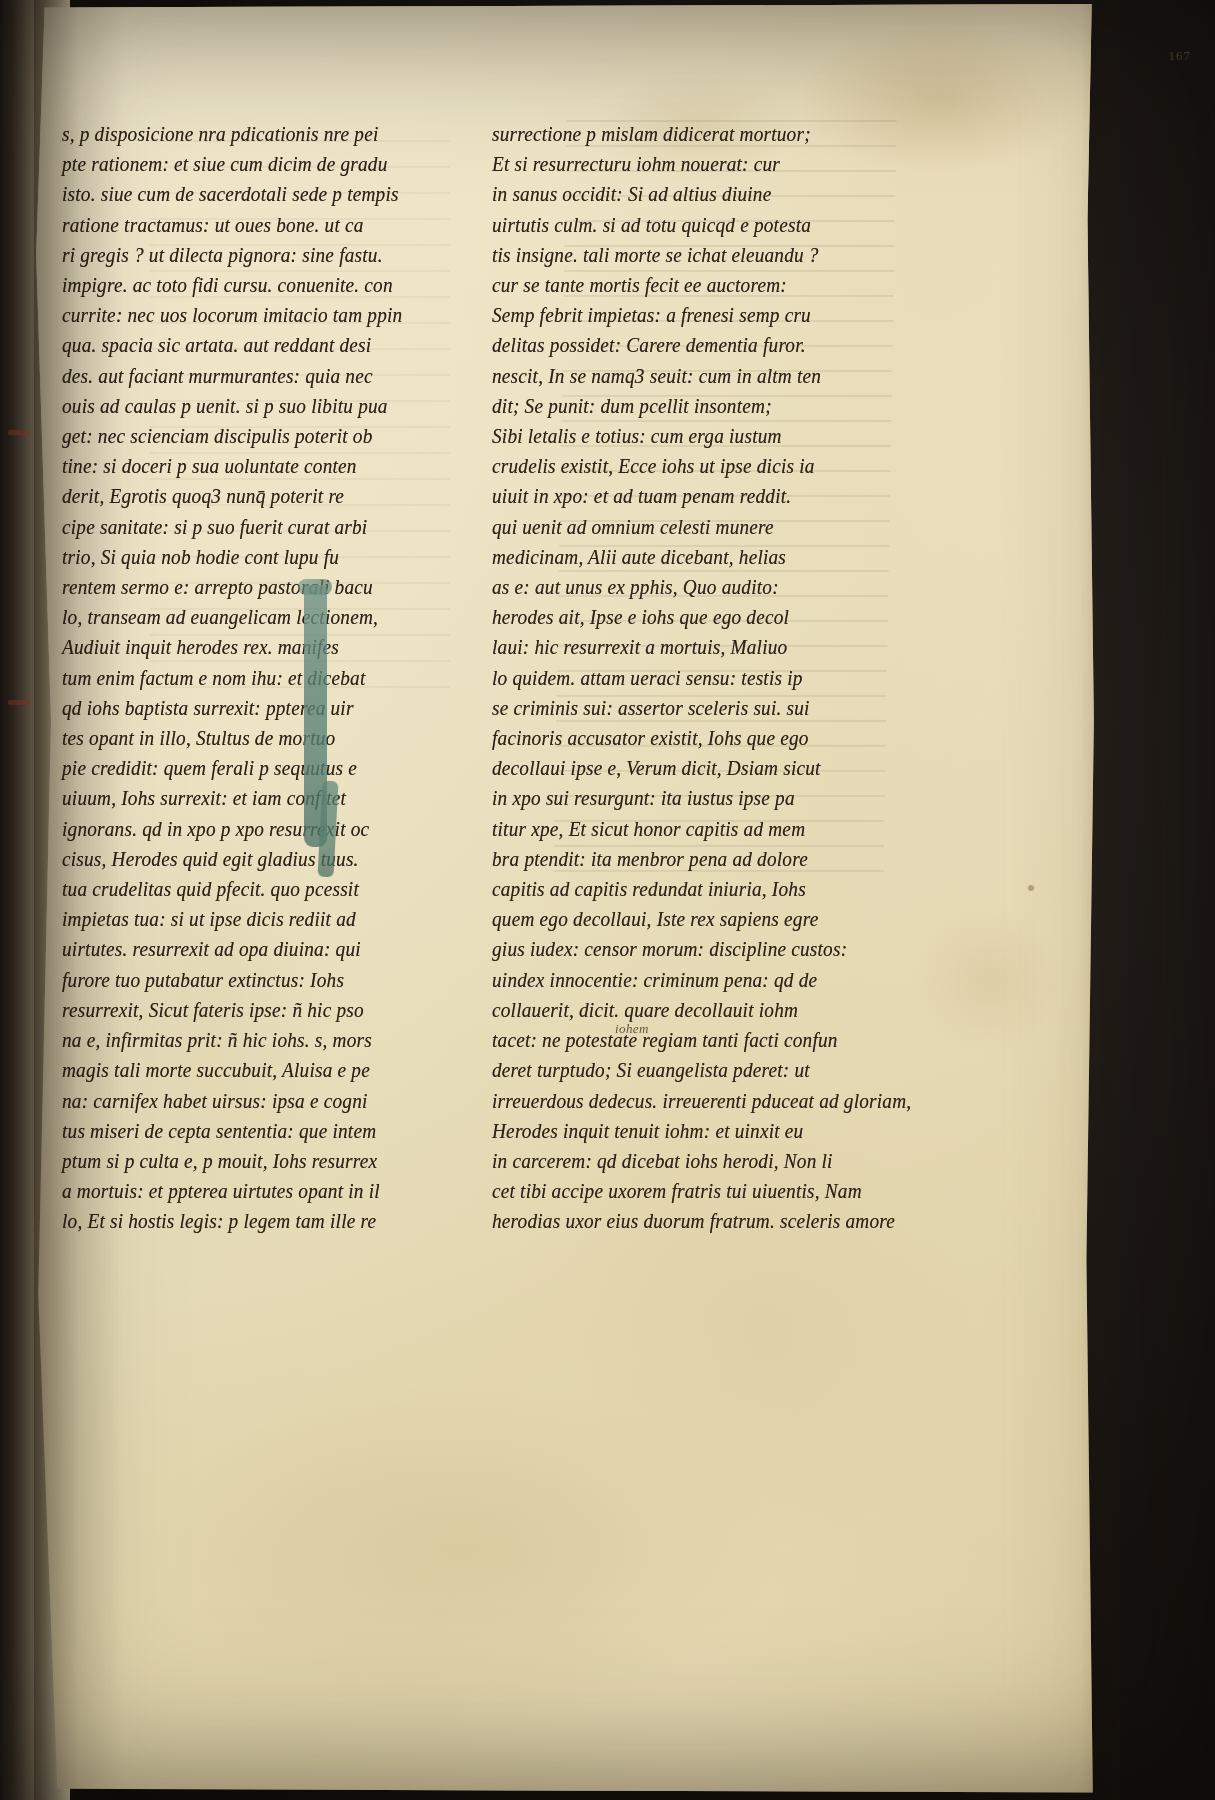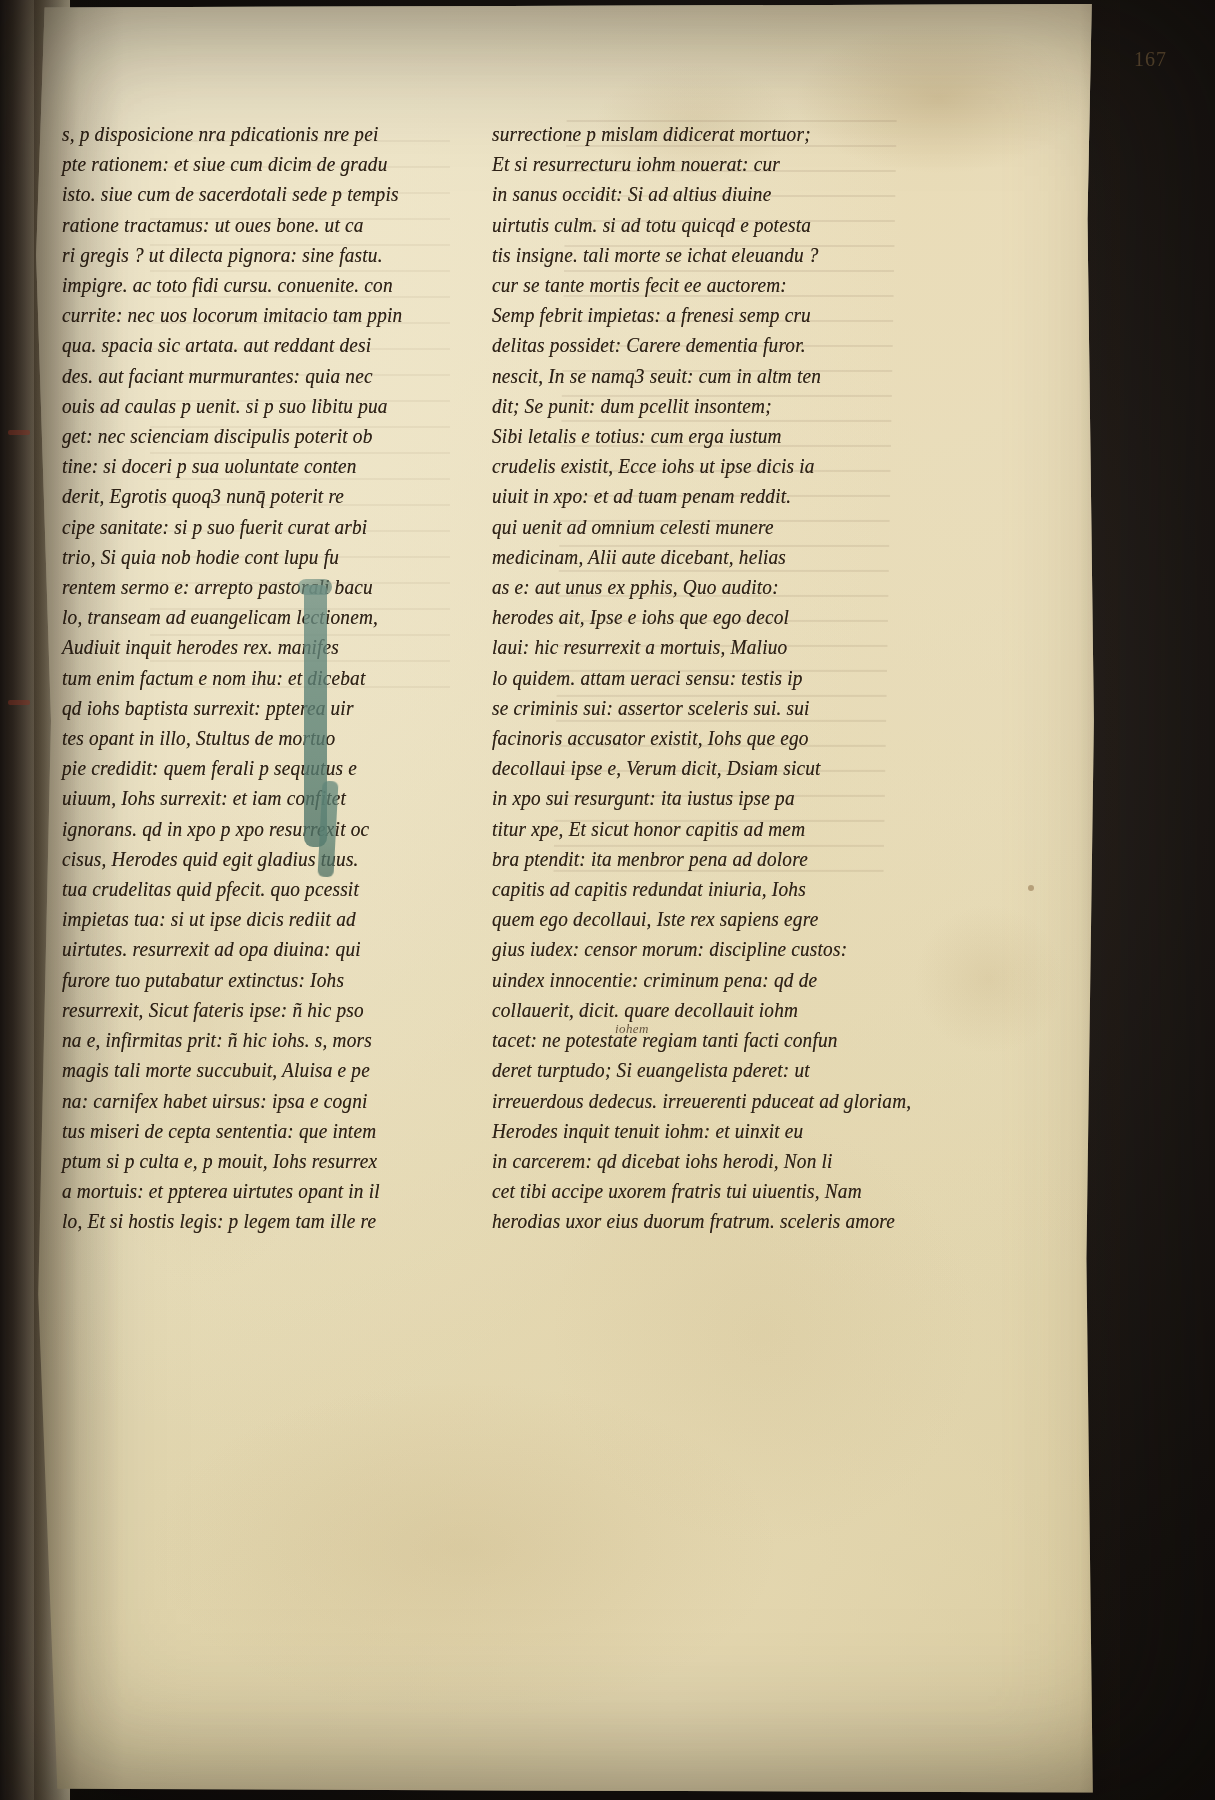--- a/index.html
+++ b/index.html
@@ -115,24 +115,24 @@
     background:
       repeating-linear-gradient(180deg,
         rgba(90,60,40,0.8) 0px, rgba(90,60,40,0.8) 2px,
         rgba(90,60,40,0) 2px, rgba(90,60,40,0) 26px);
     filter: blur(0.7px);
   }
 
   
   .folio-number {
     position: absolute;
-    right: 48px;
+    right: 24px;
     top: 48px;
     font-family: "Liberation Serif", serif;
-    font-size: 20px;
+    font-size: 13px;
     color: #6a5436;
     opacity: .85;
     letter-spacing: 1px;
   }
 
   
   .column {
     position: absolute;
     top: 120px;
     width: 420px;

